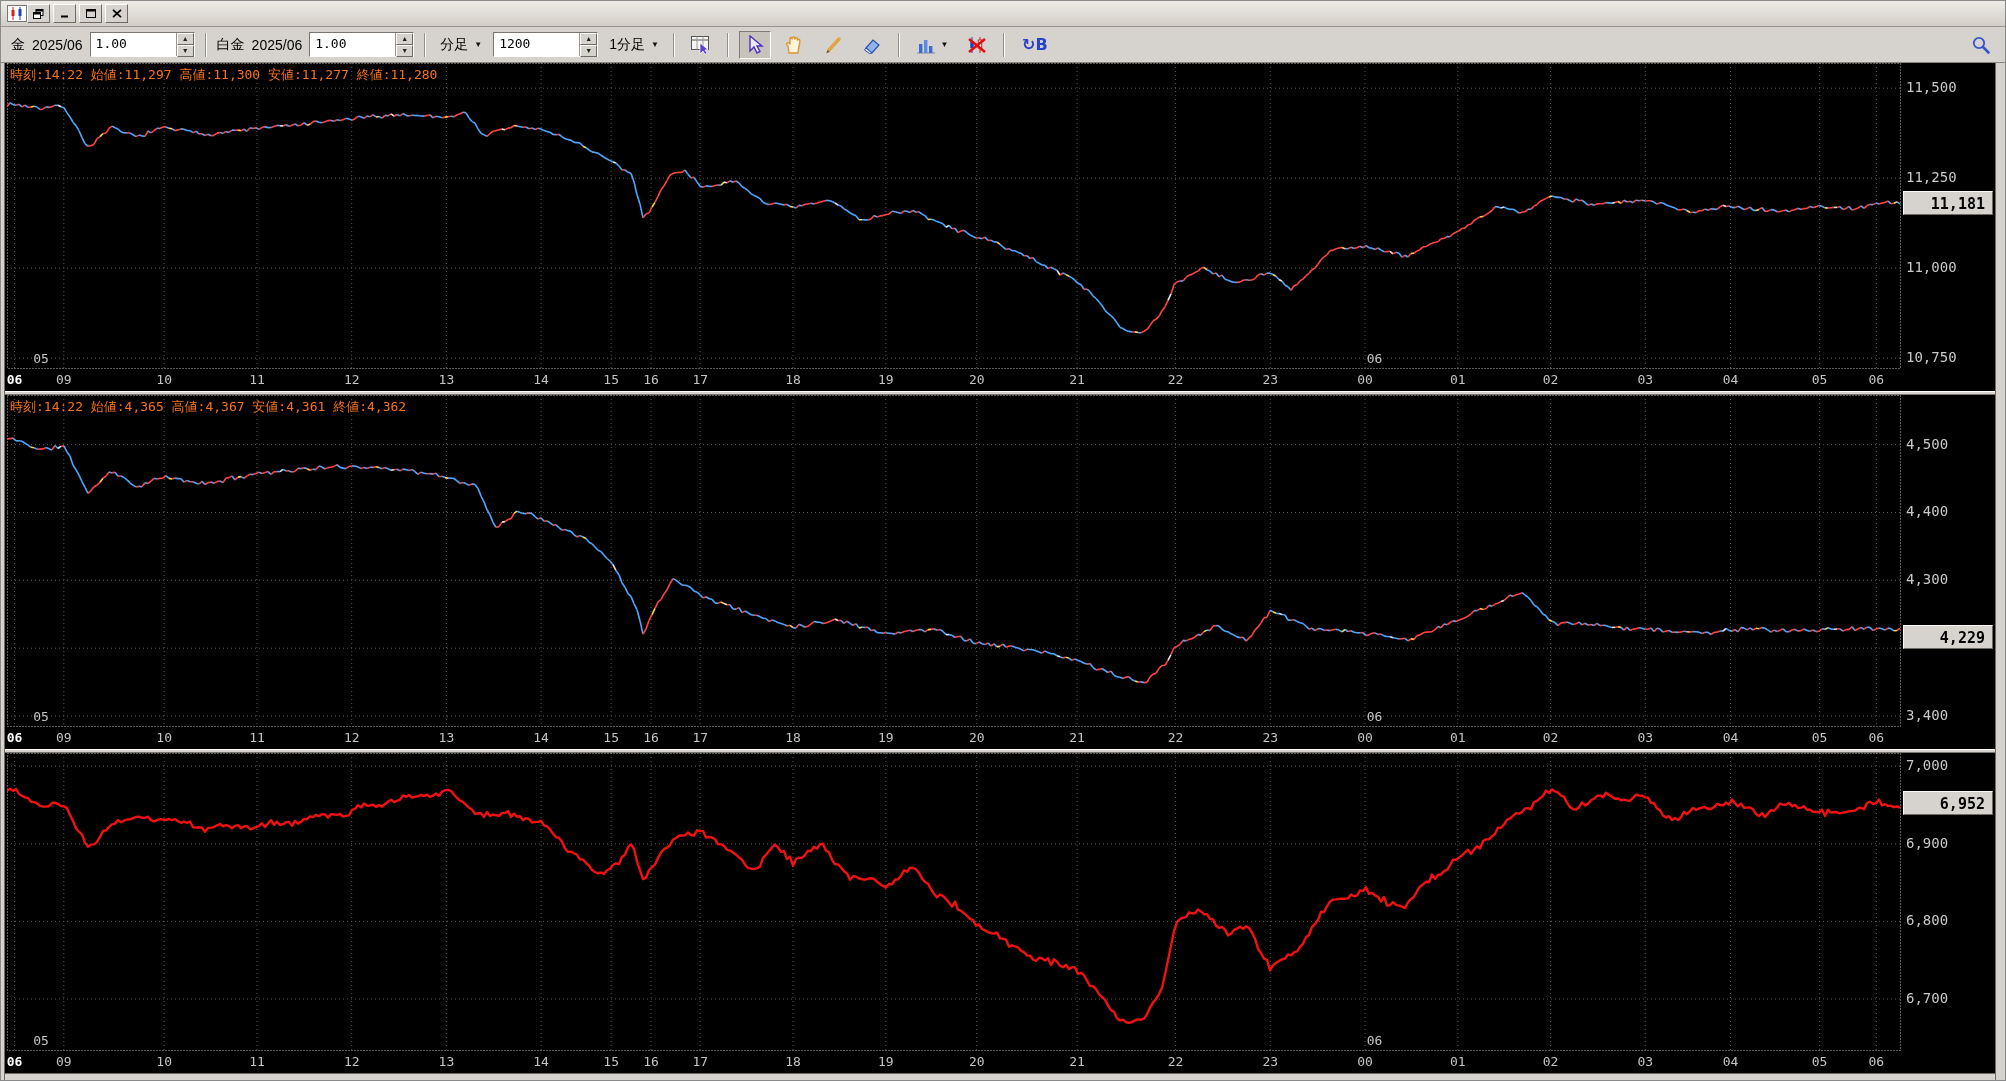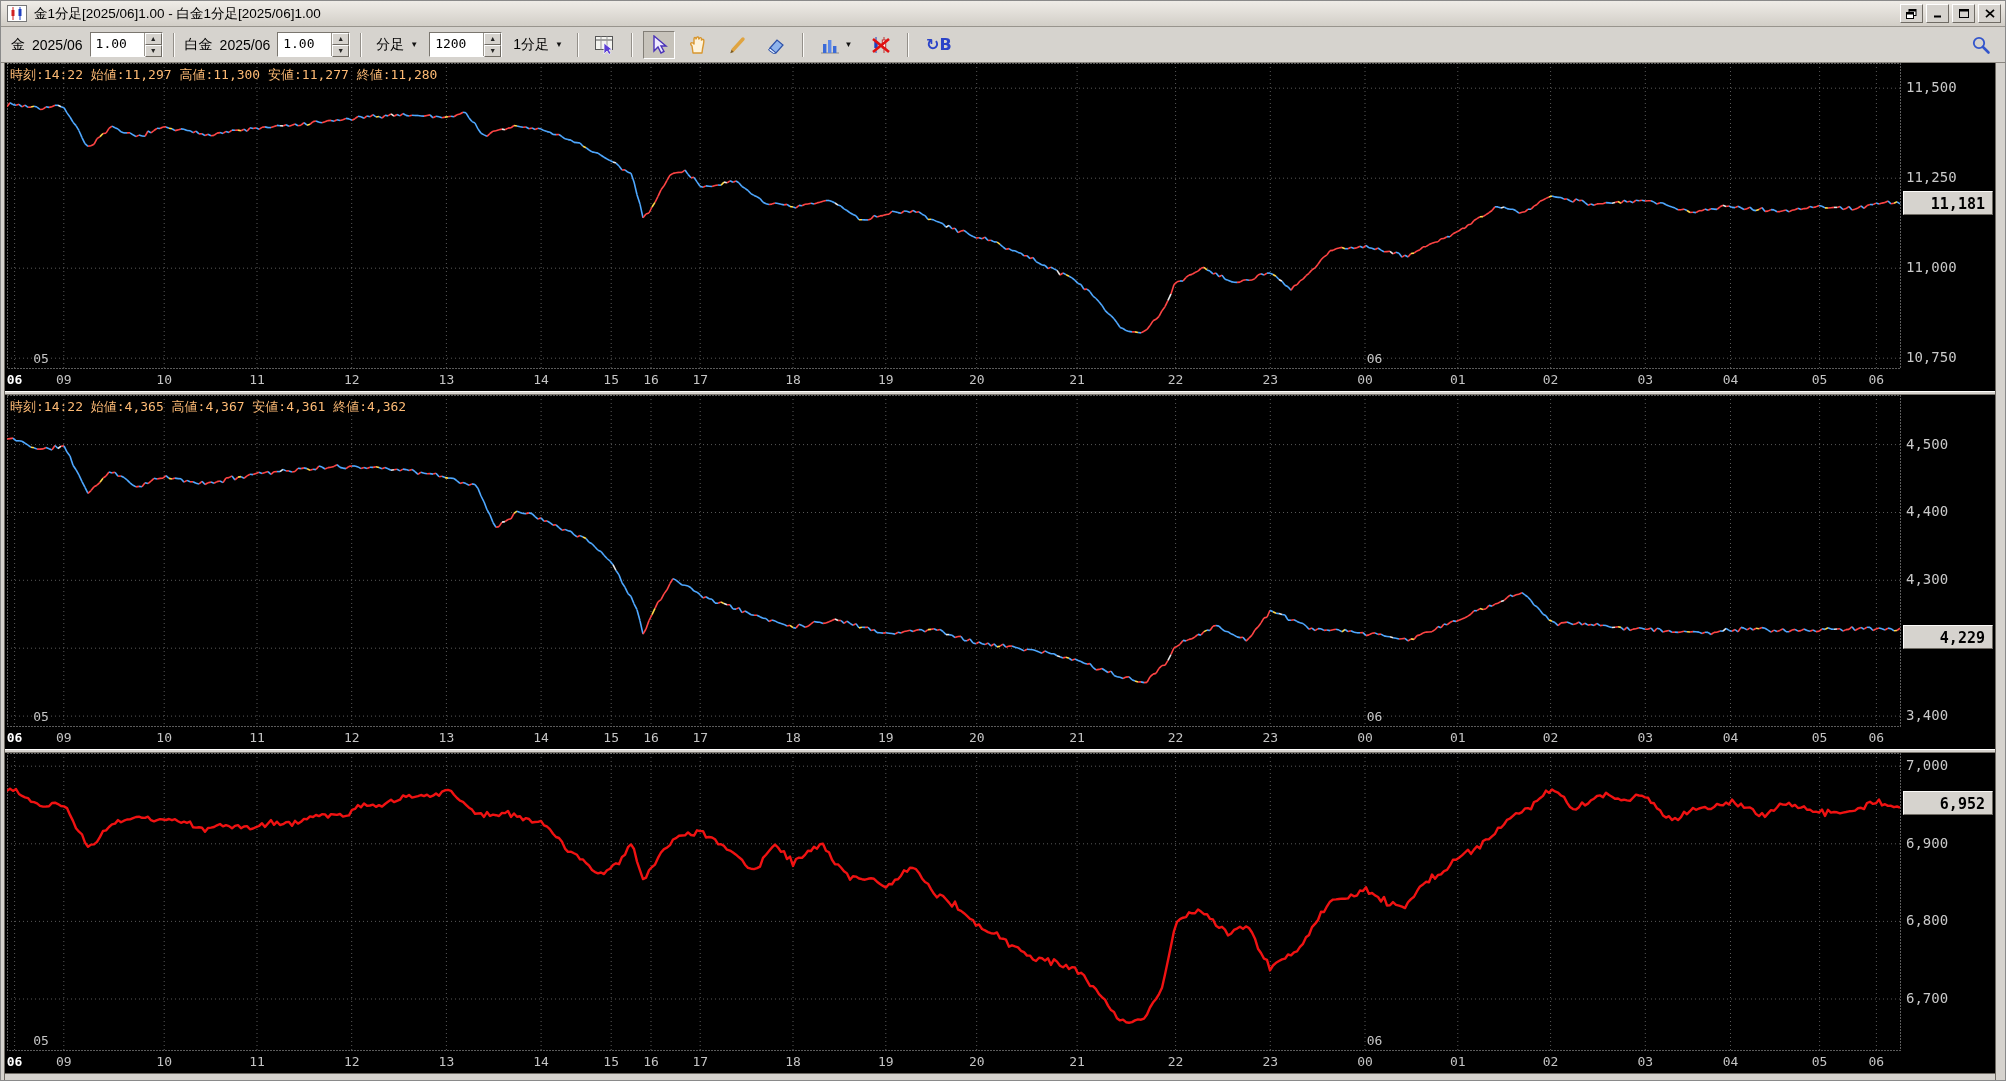--- a/index.html
+++ b/index.html
@@ -15,21 +15,21 @@
   .win-controls{display:flex;gap:3px;}
   .win-btn{width:23px;height:19px;background:#d6d3ce;border:1px solid;
     border-color:#ffffff #6f6b64 #6f6b64 #ffffff;display:flex;align-items:center;
     justify-content:center;padding:0;cursor:default;}
   
   .toolbar{position:absolute;top:26px;left:0;width:2006px;height:36px;background:#d6d3ce;
     border-bottom:1px solid #8a867f;display:flex;align-items:center;gap:7px;
     padding:0 10px;box-sizing:border-box;z-index:10;}
   .tb-label{font-size:14px;color:#000;white-space:nowrap;}
   .spinner{display:inline-flex;align-items:stretch;height:23px;background:#fff;
-    border:1px solid;border-color:#7a766f #fff #fff #7a766f;}
+    border:1px solid;border-color:#7a766f #fff #fff #7a766f;gap:32px;}
   .spin-val{min-width:44px;padding:3px 4px 0 5px;font:13px "DejaVu Sans Mono",monospace;color:#000;}
   .spin-btns{display:flex;flex-direction:column;width:17px;background:#d6d3ce;
     border-left:1px solid #9a968f;}
   .spin-btns .sb{flex:1;font-size:7px;line-height:10px;text-align:center;color:#222;
     border:1px solid;border-color:#fff #6f6b64 #6f6b64 #fff;}
   .dropdown{display:inline-flex;align-items:center;gap:6px;padding:2px 4px;}
   .dd-arrow{font-size:8px;color:#111;}
   .sep{width:0;height:24px;border-left:1px solid #94908a;border-right:1px solid #fbfaf8;margin:0 3px;}
   .tbtn{width:32px;height:28px;display:flex;align-items:center;justify-content:center;
     background:transparent;border:1px solid transparent;padding:0;}
@@ -42,21 +42,21 @@
   .edge-right{position:absolute;left:1994px;top:62px;width:12px;bottom:0;background:#d6d3ce;z-index:6;
     border-left:1px solid #6f6b64;box-sizing:border-box;}
   .edge-bottom{position:absolute;left:0;top:1072px;width:2006px;height:9px;background:#d6d3ce;z-index:5;
     border-top:1px solid #6f6b64;box-sizing:border-box;}
   .hsep{position:absolute;left:0;width:2006px;height:4px;background:#d6d3ce;
     border-top:1px solid #fdfcfa;border-bottom:1px solid #7a766f;box-sizing:border-box;z-index:5;}
   .panel{position:absolute;left:0;width:2006px;background:#000;}
   .plot{position:absolute;left:6px;top:0;width:1894px;background:#000;}
   .plot svg{position:absolute;left:0;top:0;}
   .info{position:absolute;top:3px;left:3px;font:13px "DejaVu Sans Mono",monospace;
-    color:#fdba74;z-index:3;white-space:pre;}
+    color:#f97316;z-index:3;white-space:pre;}
   .datelabel{position:absolute;bottom:3px;transform:translateX(-50%);
     font:13px "DejaVu Sans Mono",monospace;color:#c4c4c4;z-index:2;}
   .axis{position:absolute;left:1902px;width:92px;top:0;background:#000;}
   .ytick{position:absolute;left:3px;font:14px "DejaVu Sans Mono",monospace;color:#c9c9c9;white-space:nowrap;}
   .pricebox{position:absolute;left:0;width:90px;height:24px;background:#d6d3ce;
     border:1px solid #fbfaf8;border-right-color:#6f6b64;border-bottom-color:#6f6b64;
     box-sizing:border-box;color:#000;font:bold 15px "DejaVu Sans Mono",monospace;
     text-align:right;padding:3px 7px 0 0;z-index:4;}
   .xrow{position:absolute;left:0;width:1994px;height:22px;background:#000;}
   .xtick{position:absolute;top:3px;transform:translateX(-50%);
@@ -71,21 +71,20 @@
   <div class="titlebar">
     <span class="app-icon">
       <svg width="20" height="17" viewBox="0 0 20 17">
         <rect x="0.5" y="0.5" width="19" height="16" fill="#fff" stroke="#777"></rect>
         <line x1="6" y1="2" x2="6" y2="15" stroke="#d02020" stroke-width="1"></line>
         <rect x="4.5" y="5" width="3" height="6" fill="#d02020"></rect>
         <line x1="13" y1="2" x2="13" y2="15" stroke="#2040c0" stroke-width="1"></line>
         <rect x="11.5" y="4" width="3" height="7" fill="#2040c0"></rect>
       </svg>
     </span>
-    <span class="title-text">金1分足[2025/06]1.00 - 白金1分足[2025/06]1.00</span>
     <span class="win-controls">
       <button class="win-btn">
         <svg width="11" height="10" viewBox="0 0 11 10">
             <rect x="3" y="0.5" width="7" height="6" fill="#fff" stroke="#000"></rect>
             <rect x="3" y="0.5" width="7" height="2" fill="#000"></rect>
             <rect x="0.5" y="3.5" width="7" height="6" fill="#fff" stroke="#000"></rect>
             <rect x="0.5" y="3.5" width="7" height="2" fill="#000"></rect>
           </svg>
       </button>
       <button class="win-btn">

